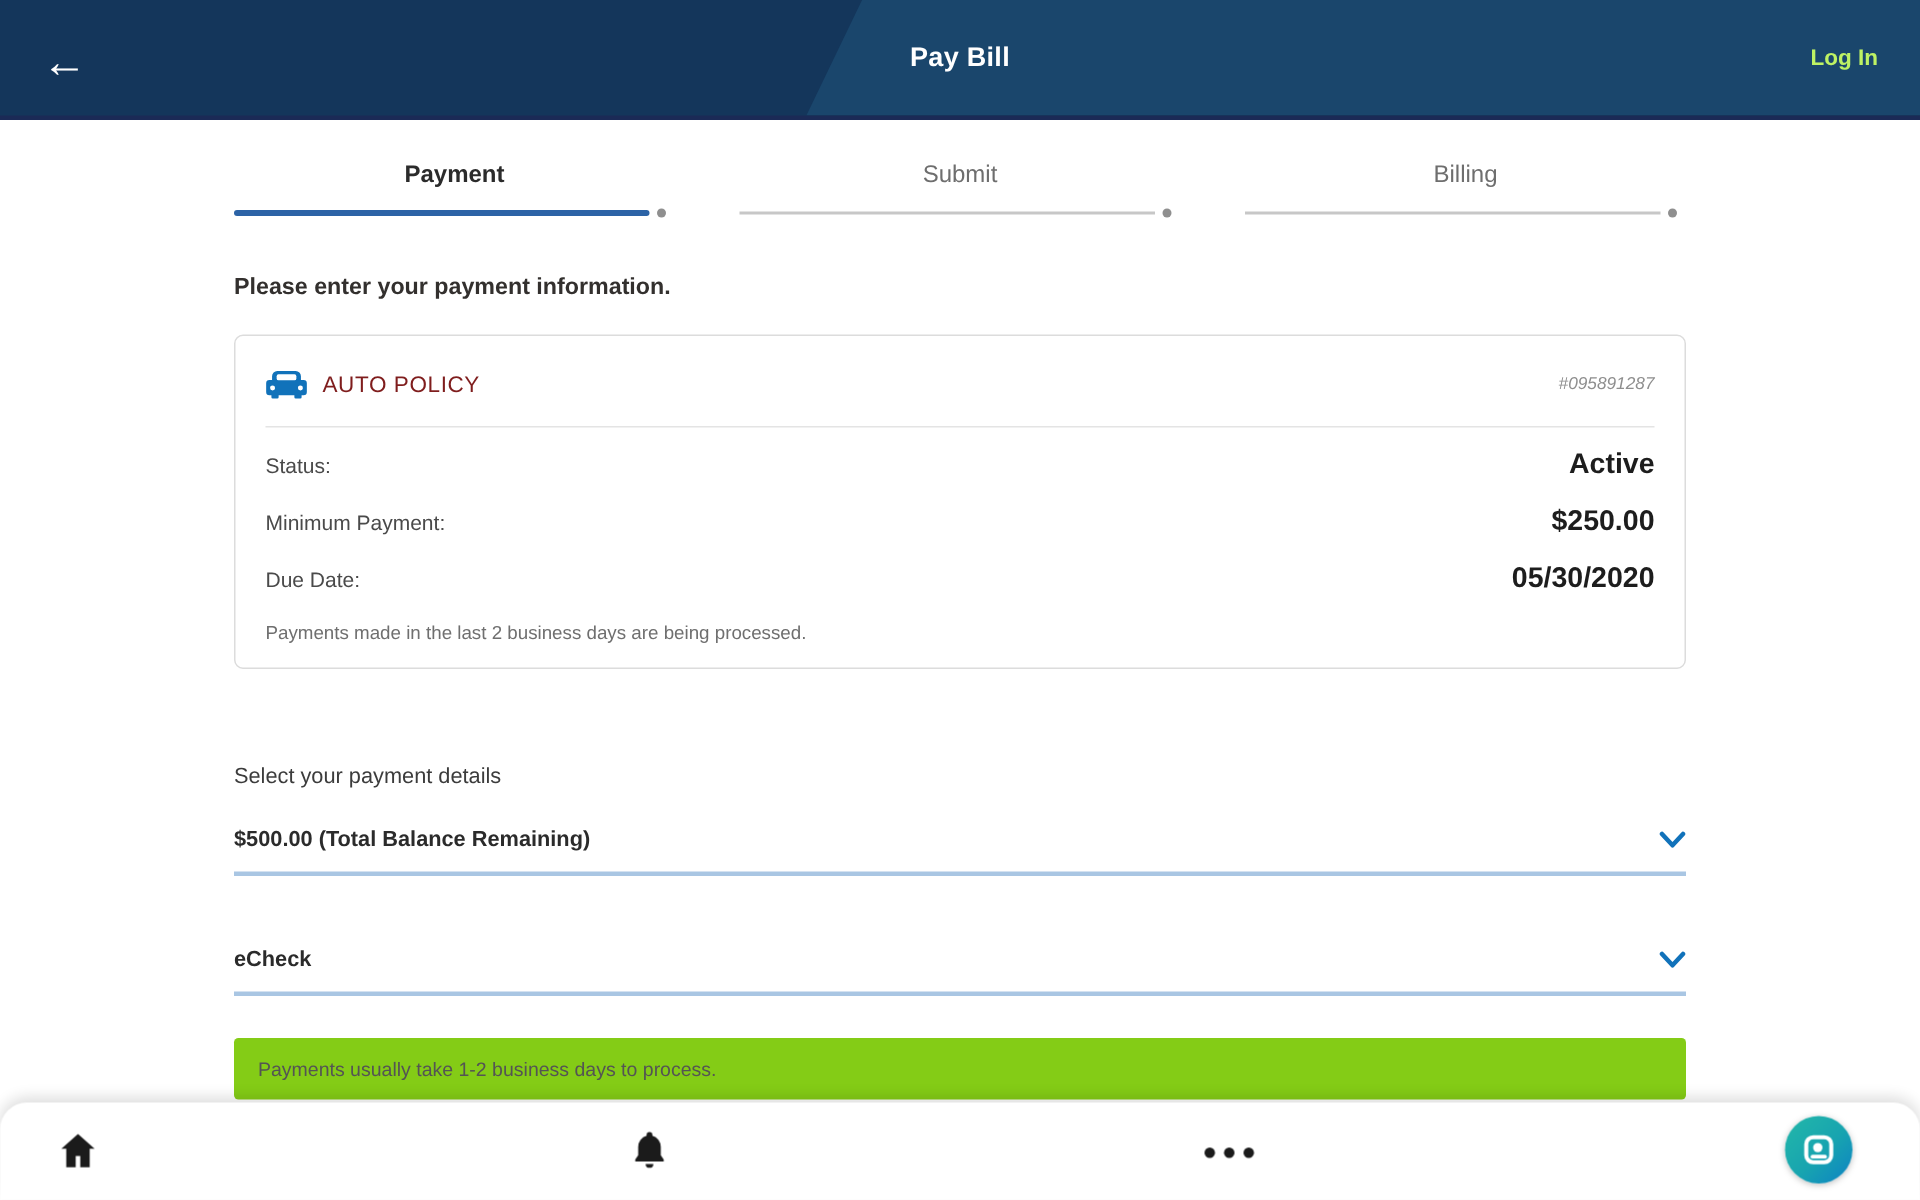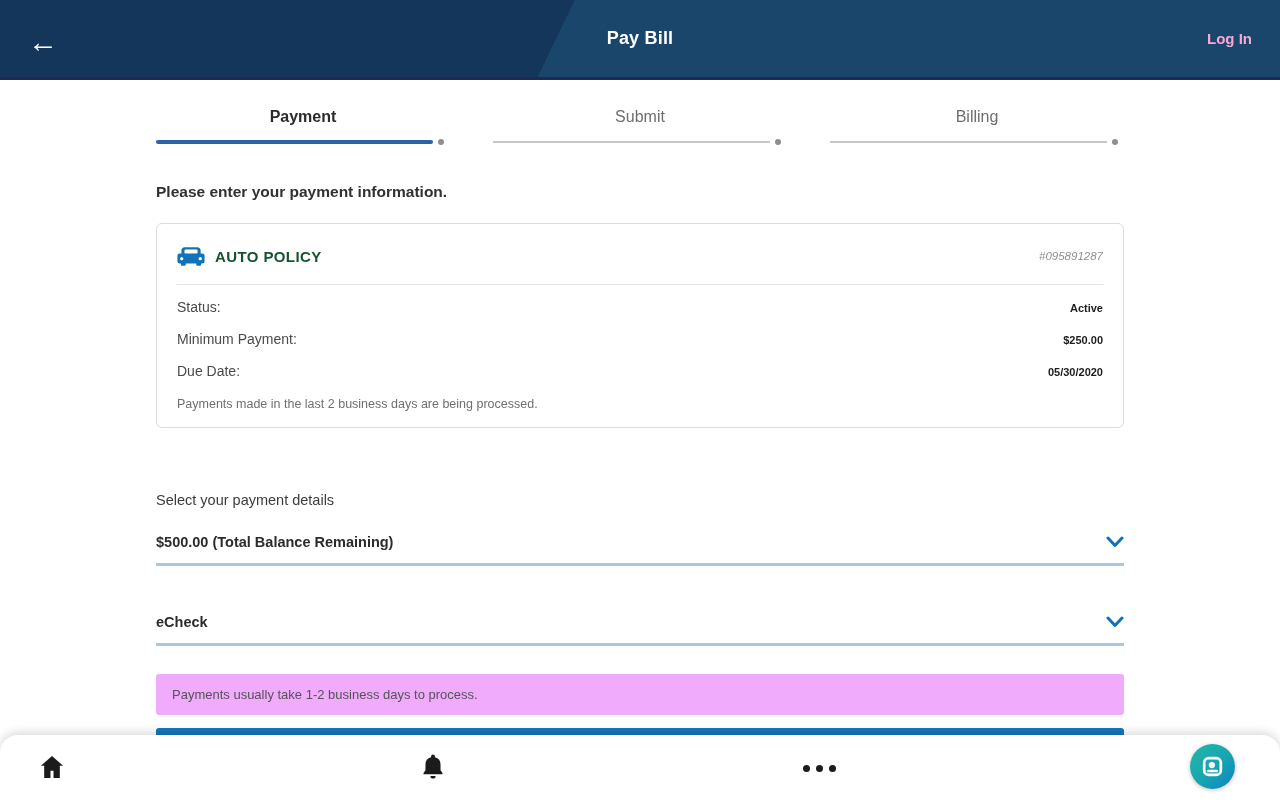--- a/index.html
+++ b/index.html
@@ -10,21 +10,21 @@
   .app-header{ position:relative; height:80px; background:#14365B;
                border-bottom:3px solid #1B2A56; overflow:hidden; }
   .app-header .diag{ position:absolute; inset:0; background:#1A466C;
                clip-path:polygon(44.9% 0, 100% 0, 100% 100%, 42% 100%); }
   .app-header .hdr-inner{ position:relative; height:100%; display:flex;
                align-items:center; padding:0 28px; }
   .back-btn{ color:#fff; font-size:30px; font-weight:bold; line-height:1;
              cursor:pointer; width:40px; padding-top:6px;}
   .hdr-title{ position:absolute; left:0; right:0; text-align:center;
               color:#fff; font-size:18px; font-weight:bold; letter-spacing:.2px; }
-  .login-btn{ margin-left:auto; color:#f9a8d4; font-size:15px; font-weight:bold;
+  .login-btn{ margin-left:auto; color:#bef264; font-size:15px; font-weight:bold;
               cursor:pointer; position:relative; }
 
   
   .content{ padding:0 156px; }
 
   
   .stepper{ display:flex; margin-top:28px;gap:43px; }
   .step{ flex:1; display:flex; flex-direction:column; }
   .step-label{ text-align:center; font-size:16px; color:#6E6E6E; padding-bottom:13px; }
   .step.active .step-label{ color:#2B2B2B; font-weight:bold; }
@@ -33,38 +33,38 @@
   .step.active .step-line{ height:4px; background:#2C63A6; border-radius:2px; }
   .step-dot{ width:6px; height:6px; border-radius:50%; background:#8F8F8F; margin-left:5px; }
 
   .intro{ margin-top:38px; font-size:15.5px; font-weight:bold; color:#33302E; }
 
   
   .card{ margin-top:22px; border:1px solid #DCDCDC; border-radius:6px;
          background:#fff; padding:22px 20px 16px 20px; }
   .card-head{ display:flex; align-items:center; }
   .car-icon{ width:28px; height:20px; margin-right:10px; flex:none; }
-  .card-title{ font-size:15px; font-weight:bold; color:#14532d; letter-spacing:.4px; }
+  .card-title{ font-size:15px; font-weight:normal; color:#7f1d1d; letter-spacing:.4px; }
   .policy-num{ margin-left:auto; font-size:11.5px; color:#8E8E8E; font-style:italic; }
   .card-divider{ border:none; border-top:1px solid #E4E4E4; margin:18px 0 6px 0; }
   .crow{ display:flex; align-items:baseline; padding:8px 0; }
   .crow-label{ font-size:14px; color:#4A4A4A; }
-  .crow-value{ margin-left:auto; font-size:11px; font-weight:bold; color:#1D1D1D; }
+  .crow-value{ margin-left:auto; font-size:19px; font-weight:bold; color:#1D1D1D; }
   .card-note{ margin-top:10px; font-size:12.5px; color:#6F6F6F; }
 
   .section-label{ margin-top:64px; font-size:14.5px; color:#3C3C3C; }
 
   
   .dropdown{ margin-top:26px; display:flex; align-items:center;
              padding-bottom:13px; border-bottom:3px solid #A9C6E3; cursor:pointer; }
   .dropdown + .dropdown{ margin-top:48px; }
   .dropdown-value{ font-size:14.5px; font-weight:bold; color:#2B2B2B; }
   .chevron{ margin-left:auto; width:18px; height:12px; }
 
-  .info-strip{ margin-top:28px; background:#f0abfc; border-radius:3px;
+  .info-strip{ margin-top:28px; background:#84cc16; border-radius:3px;
                padding:13px 16px; font-size:13px; color:#545454; }
 
   .continue-btn{ margin-top:13px; height:26px; background:#1377BD;
                  border-radius:3px 3px 0 0; cursor:pointer; }
 
   
   .bottom-nav{ position:fixed; left:0; right:0; bottom:0; height:65px;
                background:#fff; border-radius:18px 18px 0 0;
                box-shadow:0 -3px 10px rgba(0,0,0,.14); }
   .nav-icon{ position:absolute; cursor:pointer; }

